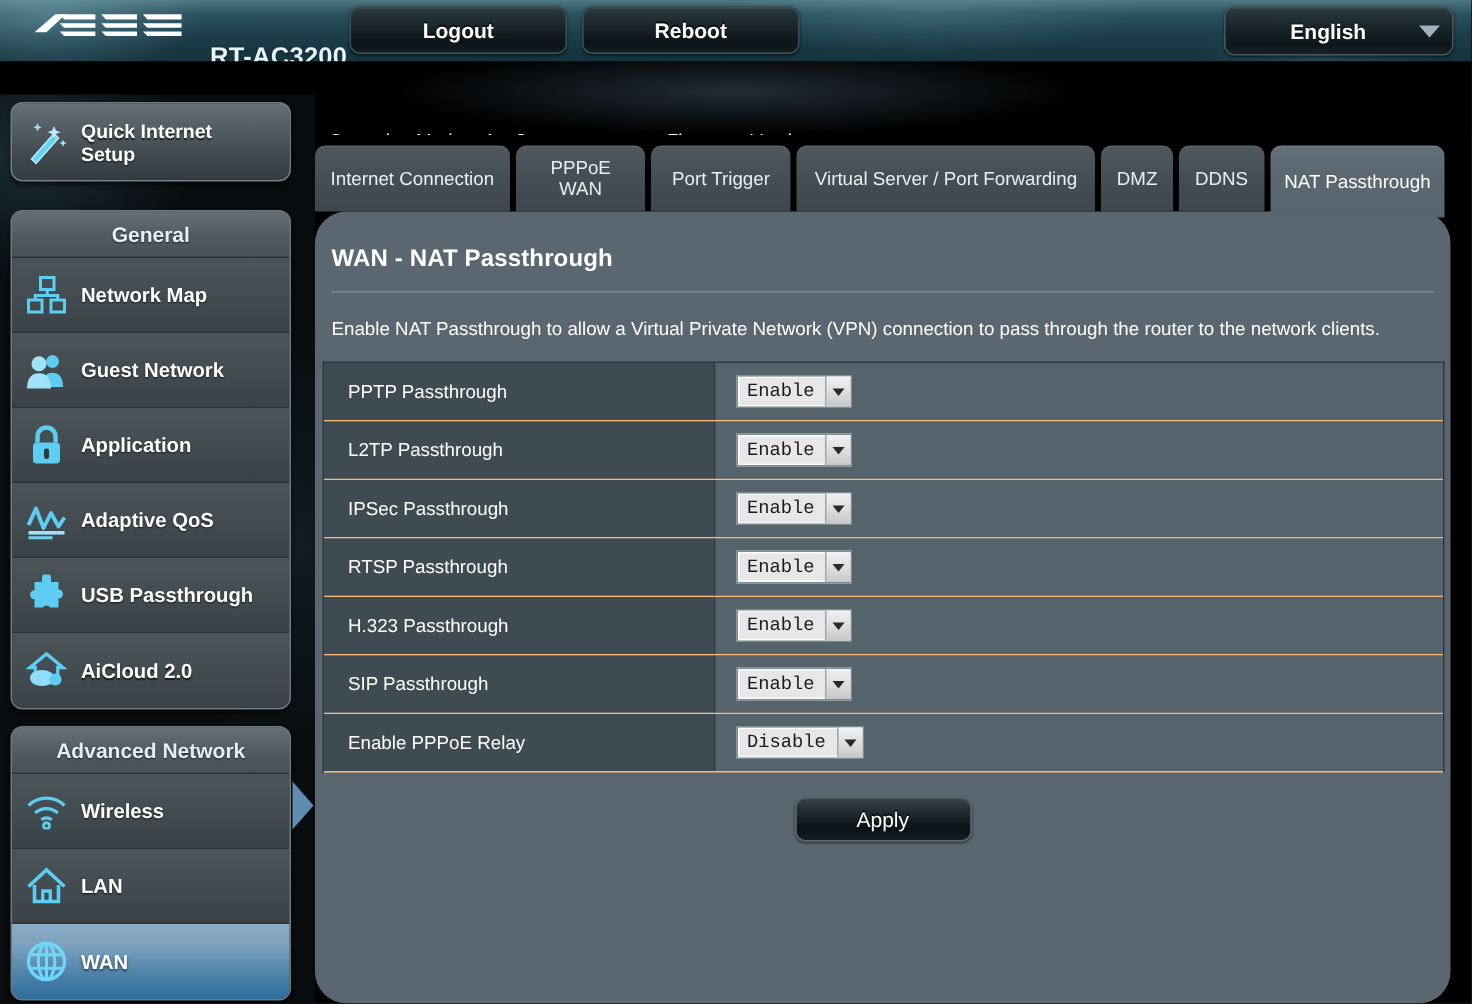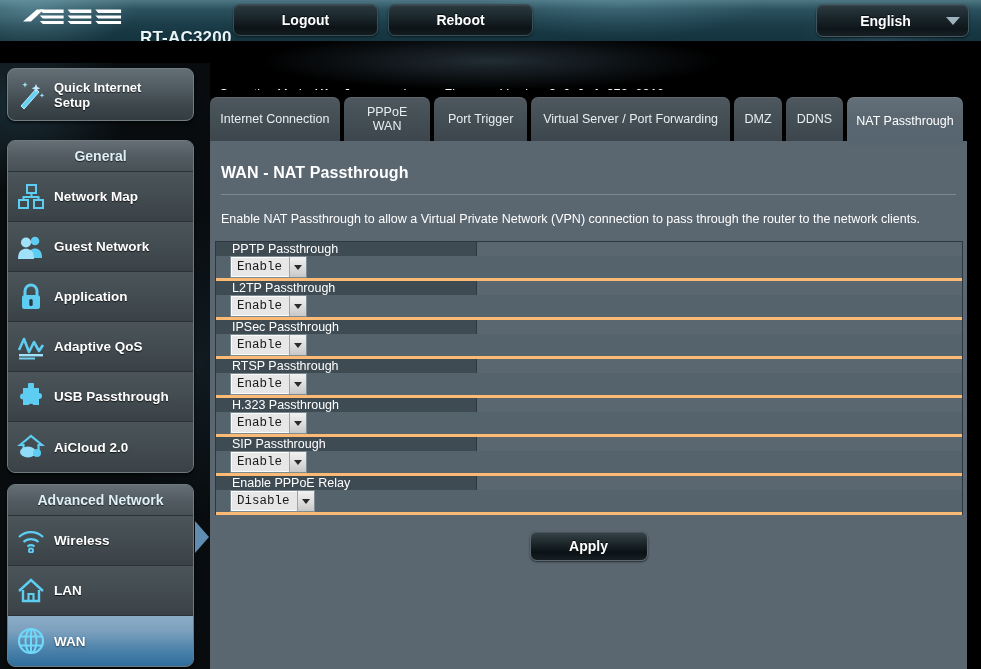--- a/index.html
+++ b/index.html
@@ -212,20 +212,21 @@
     color: #ffffff;
     height: 48px;
   }
 
   
   .panel {
     position: absolute; left: 210px; top: 141px;
     width: 757px; height: 528px;
     background: #5a6670;
     z-index: 2;
+    border-radius: 21px;
   }
   .panel-title {
     position: absolute; left: 11px; top: 23px;
     color: #ffffff; font-size: 16px; font-weight: bold;
     letter-spacing: .1px;
   }
   .panel-rule {
     position: absolute; left: 11px; top: 53px;
     width: 735px; height: 1px;
     background: #7c8892;
@@ -237,22 +238,21 @@
   }
 
   .table {
     position: absolute; left: 5px; top: 100px;
     width: 748px;
     border: 1px solid #2e3840;
     border-bottom: none;
   }
   .trow {
     display: flex; height: 39px;
-    border-bottom: 6px solid #fdba74;
-    flex-direction: column;
+    border-bottom: 1px solid #fdba74;
   }
   .tcell-label {
     width: 261px;
     background: #3e4b53;
     display: flex; align-items: center;
     padding-left: 16px;
     color: #ffffff; font-size: 12.5px;
     border-right: 1px solid #2e3840;
   }
   .tcell-value {
@@ -294,21 +294,21 @@
   .apply-wrap {
     position: absolute; left: 0; top: 390px;
     width: 757px;
     display: flex; justify-content: center;
   }
   .apply-btn {
     width: 118px; height: 30px;
     border-radius: 7px;
     background: linear-gradient(180deg, #38444a 0%, #202b30 35%, #0b1215 72%, #161f24 100%);
     border: 1px solid #5b686f;
-    color: #ffffff; font-size: 14px; font-weight: bold;
+    color: #ffffff; font-size: 14px; font-weight: normal;
     display: flex; align-items: center; justify-content: center;
     cursor: pointer;
     box-shadow: 0 1px 2px rgba(0,0,0,.6), inset 0 1px 0 rgba(255,255,255,.08);
     text-shadow: 0 -1px 0 rgba(0,0,0,.7);
   }
 
   
   .bg-left {
     position: absolute; left: 0; top: 63px;
     width: 210px; height: 606px;

